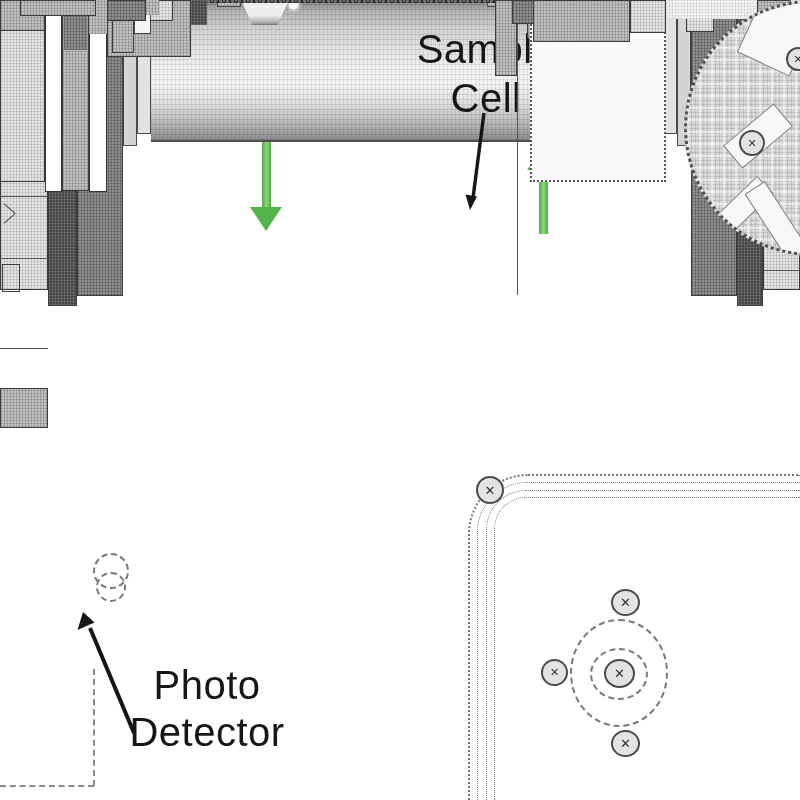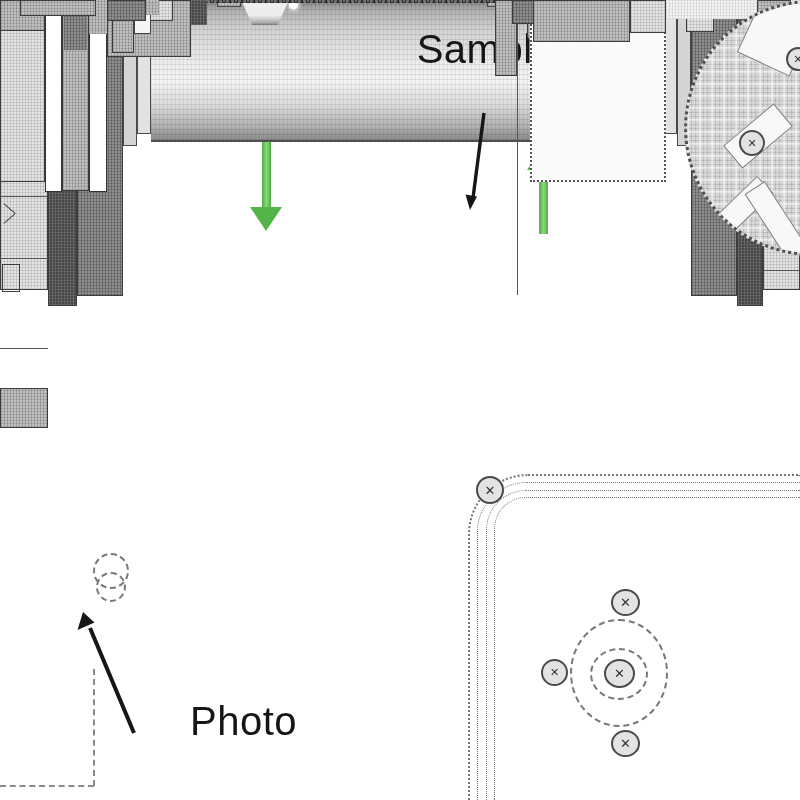--- a/index.html
+++ b/index.html
@@ -111,20 +111,21 @@
     <div class="blk tex-light bordered" style="left:0;top:396;width:12px;height:28px;"></div>
     <div class="blk tex-mid bordered" style="left:3px;top:425;width:26px;height:22px;"></div>
     <div class="blk tex-mid bordered" style="left:768px;top:425;width:24px;height:22px;"></div>
     <div class="blk tex-light bordered" style="left:527px;top:429;width:30px;height:18px;"></div>
     <div class="blk" style="left:0;top:447;width:800px;height:3px;background:repeating-linear-gradient(90deg,#2e2e2e 0 4px,#6f6f6f 4px 6px);"></div>
 
     <div class="lbl lbl-top" style="left:182px;top:50px;width:162px;">
     </div>
     <div class="lbl lbl-top" style="left:405px;top:25px;width:162px;">
       <span>Sample</span>
+      <span>Cell</span>
     </div>
 
     <div class="garrow" style="left:250px;top:142px;">
       <div class="gshaft" style="height:65px;"></div>
       <div class="ghead-down"></div>
     </div>
     <div class="garrow" style="left:527px;top:146px;">
       <div class="ghead-up"></div>
       <div class="gshaft" style="height:64px;"></div>
     </div>
@@ -166,22 +167,23 @@
     <div class="blk tex-mid" style="left:146px;top:650;width:13px;height:15px;"></div>
     <div class="blk tex-mid bordered" style="left:20px;top:654;width:76px;height:16px;"></div>
 
     <div class="dotline-v" style="left:93px;top:669px;height:117px;"></div>
     <div class="dotline-h" style="left:0;top:785px;width:94px;"></div>
 
     <svg style="left:70px;top:600px;" width="72" height="140" viewBox="0 0 72 140">
       <line x1="64" y1="133" x2="20" y2="28" stroke="#161616" stroke-width="4"></line>
       <polygon points="13,12 7.5,30 24.5,22.5" fill="#161616"></polygon>
     </svg>
-    <div class="lbl lbl-bottom" style="left:117px;top:698px;width:180px;text-align:right;">
+    <div class="lbl lbl-bottom" style="left:117px;top:662px;width:180px;">
       <span>Photo</span>
+      <span>Detector</span>
     </div>
   </div>
 
   <div>
     <div class="housing" style="left:468px;top:474px;width:332px;height:326px;border-left-width:2px;border-top-width:2px;border-top-left-radius:60px;"></div>
     <div class="housing" style="left:477px;top:482px;width:323px;height:318px;border-top-left-radius:50px;"></div>
     <div class="housing" style="left:486px;top:490px;width:314px;height:310px;border-top-left-radius:40px;"></div>
     <div class="housing" style="left:494px;top:497px;width:306px;height:303px;border-top-left-radius:32px;"></div>
     <div class="blk" style="left:517px;top:505;width:0;height:295px;border-left:1.5px solid #555;"></div>
     <div class="blk tex-faint" style="left:525px;top:477;width:275px;height:19px;"></div>

